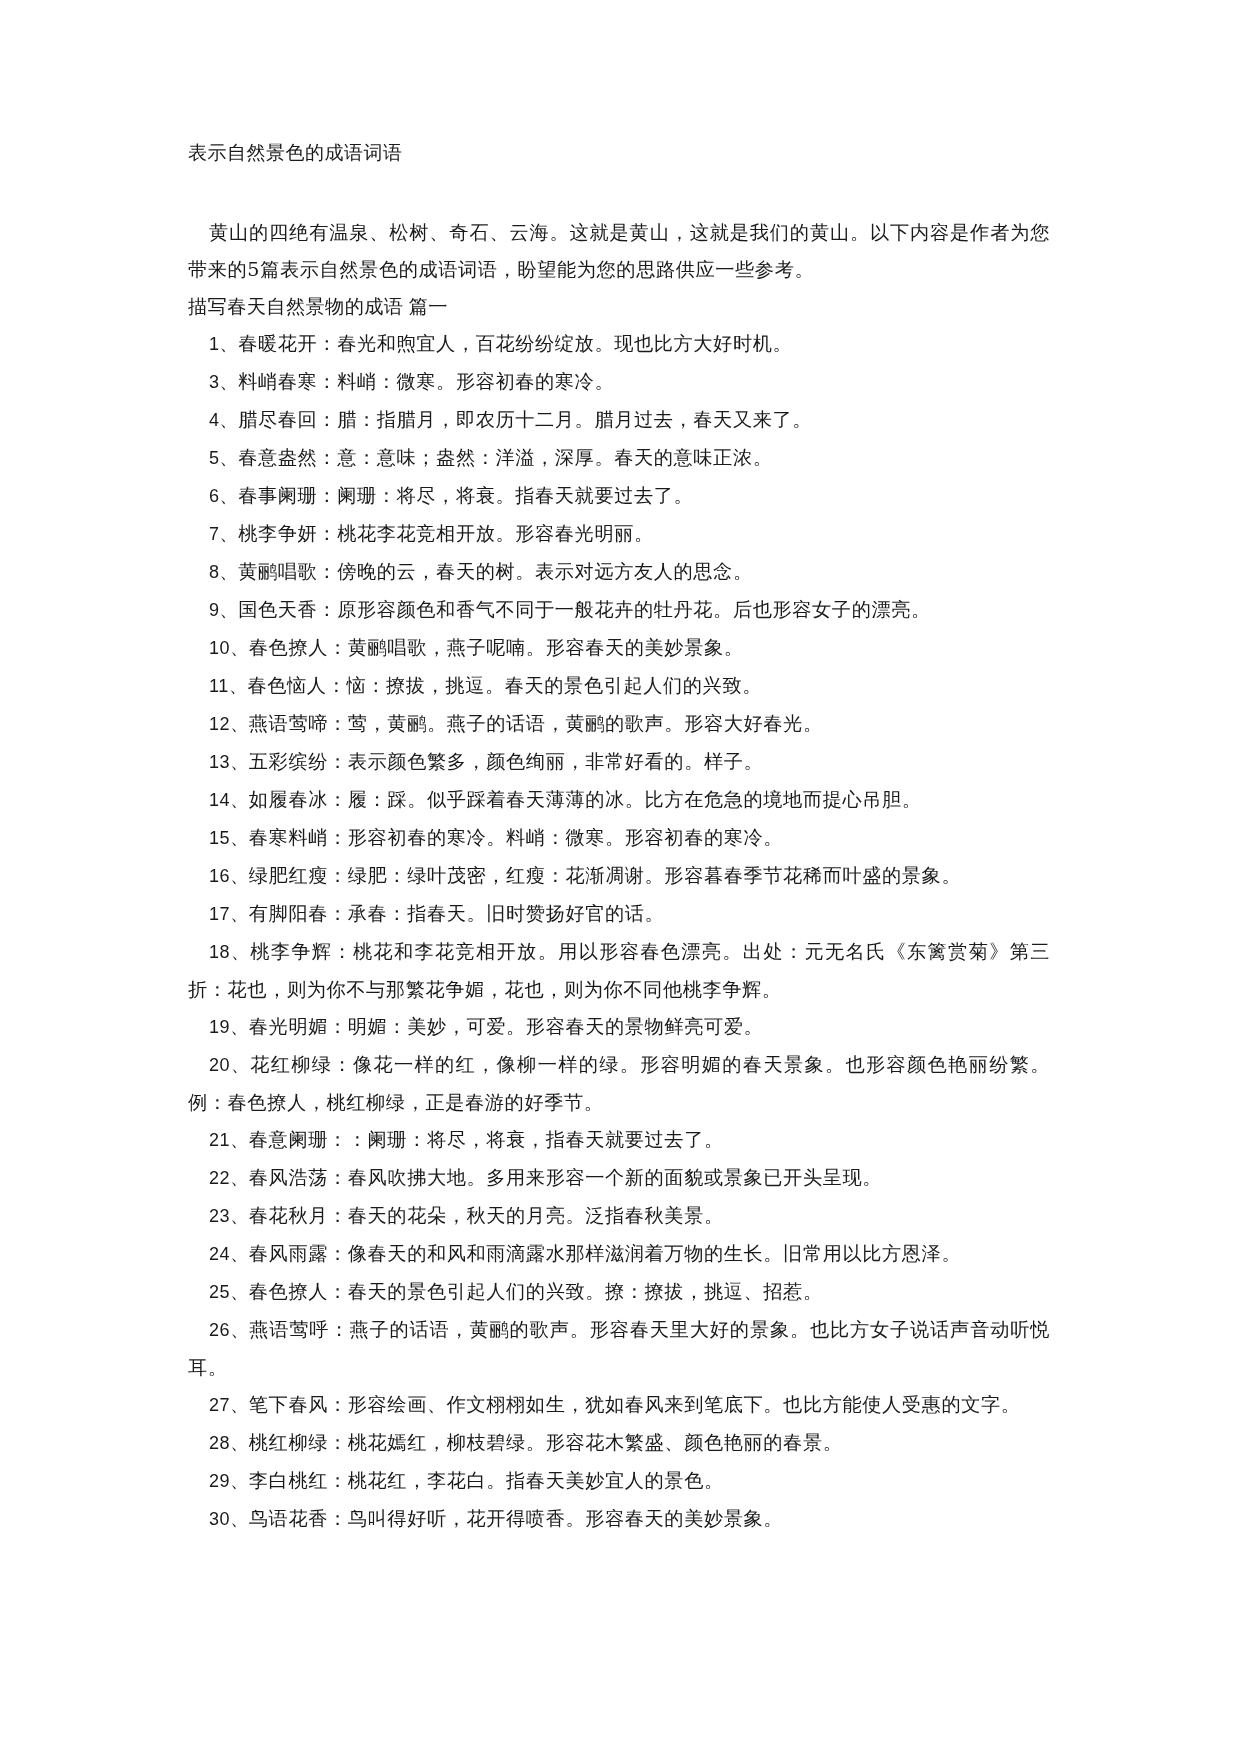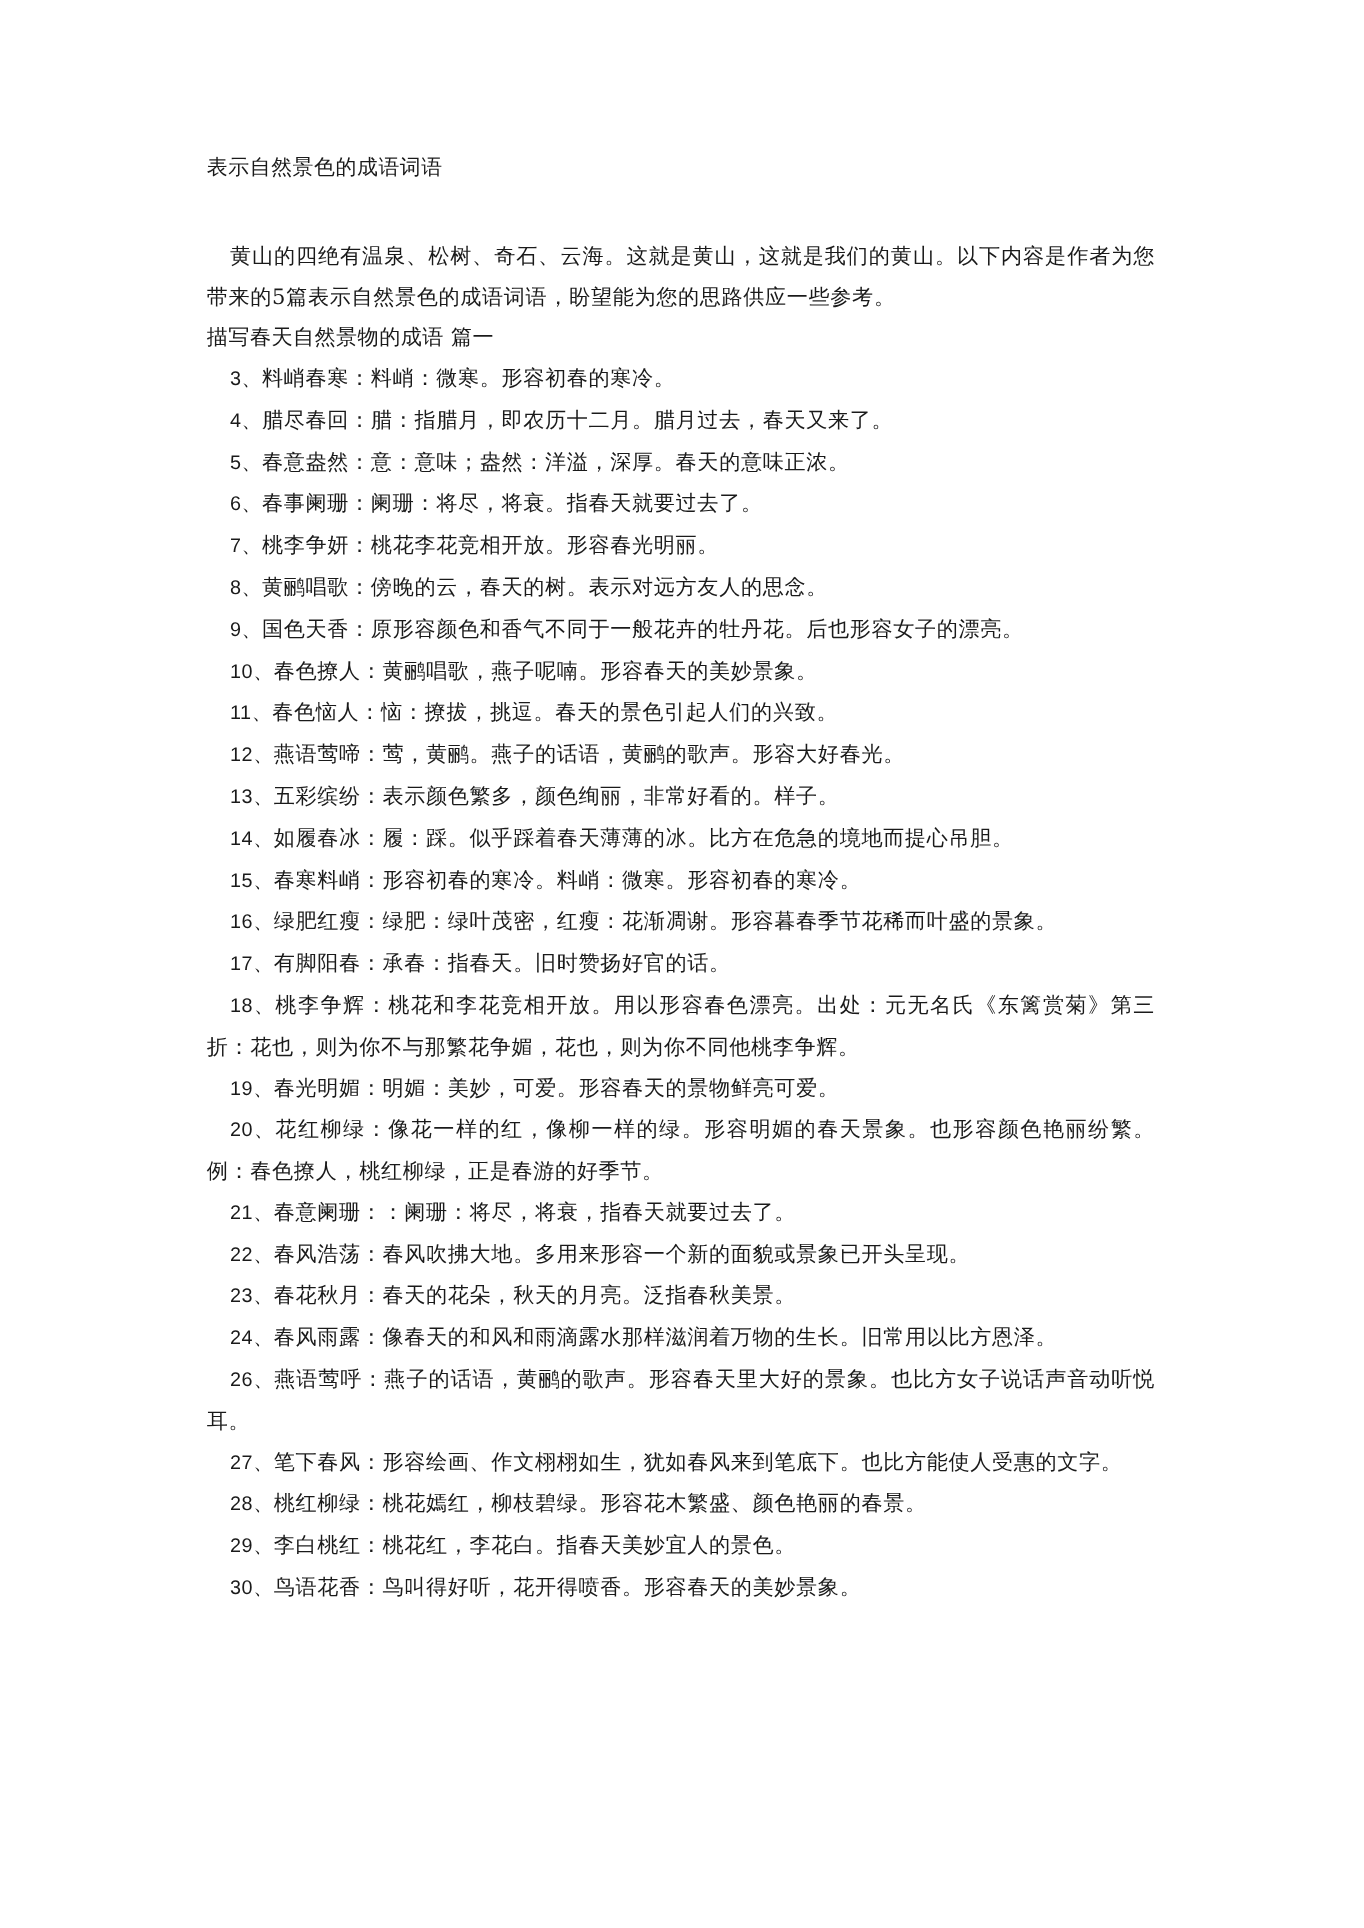--- a/index.html
+++ b/index.html
@@ -3,33 +3,34 @@
 <meta charset="utf-8">
 <style>
   html, body { margin: 0; padding: 0; background: #ffffff; }
   body { width: 1240px; height: 1753px; position: relative; overflow: hidden;
          font-family: "DejaVu Serif", "Liberation Serif", serif; color: #1a1a1a; }
   .page { position: absolute; left: 188px; top: 0; width: 862px; }
   .title { position: absolute; left: 0; width: 862px; top: 138px; text-align: left;
            font-size: 19px; line-height: 28px; letter-spacing: 0.5px; }
   .body { position: absolute; left: 0; top: 214px; width: 862px; font-size: 19.2px; line-height: 37px; }
   .para { margin: 0; text-indent: 21px; letter-spacing: 0.6px; text-align: justify; }
-  .heading { margin: 0; letter-spacing: 0.4px; }
+  .heading { margin: 0; letter-spacing: 0.4px; font-family: Liberation Serif, serif; }
   .item { margin: 0; text-indent: 21px; letter-spacing: 0.6px; text-align: justify; }
   .num { font-family: "Liberation Sans", sans-serif; font-size: 18px; }
 </style>
 </head>
 <body>
 
 <div class="page">
   <div class="title">表示自然景色的成语词语</div>
   <div class="body">
     <p class="para">黄山的四绝有温泉、松树、奇石、云海。这就是黄山，这就是我们的黄山。以下内容是作者为您带来的5篇表示自然景色的成语词语，盼望能为您的思路供应一些参考。</p>
     <p class="heading">描写春天自然景物的成语  篇一</p>
     <div id="items">
+        <p class="item"><span class="num">1、</span><span>春暖花开：春光和煦宜人，百花纷纷绽放。现也比方大好时机。</span></p>
         <p class="item"><span class="num">3、</span><span>料峭春寒：料峭：微寒。形容初春的寒冷。</span></p>
         <p class="item"><span class="num">4、</span><span>腊尽春回：腊：指腊月，即农历十二月。腊月过去，春天又来了。</span></p>
         <p class="item"><span class="num">5、</span><span>春意盎然：意：意味；盎然：洋溢，深厚。春天的意味正浓。</span></p>
         <p class="item"><span class="num">6、</span><span>春事阑珊：阑珊：将尽，将衰。指春天就要过去了。</span></p>
         <p class="item"><span class="num">7、</span><span>桃李争妍：桃花李花竞相开放。形容春光明丽。</span></p>
         <p class="item"><span class="num">8、</span><span>黄鹂唱歌：傍晚的云，春天的树。表示对远方友人的思念。</span></p>
         <p class="item"><span class="num">9、</span><span>国色天香：原形容颜色和香气不同于一般花卉的牡丹花。后也形容女子的漂亮。</span></p>
         <p class="item"><span class="num">10、</span><span>春色撩人：黄鹂唱歌，燕子呢喃。形容春天的美妙景象。</span></p>
         <p class="item"><span class="num">11、</span><span>春色恼人：恼：撩拔，挑逗。春天的景色引起人们的兴致。</span></p>
         <p class="item"><span class="num">12、</span><span>燕语莺啼：莺，黄鹂。燕子的话语，黄鹂的歌声。形容大好春光。</span></p>
@@ -38,20 +39,21 @@
         <p class="item"><span class="num">15、</span><span>春寒料峭：形容初春的寒冷。料峭：微寒。形容初春的寒冷。</span></p>
         <p class="item"><span class="num">16、</span><span>绿肥红瘦：绿肥：绿叶茂密，红瘦：花渐凋谢。形容暮春季节花稀而叶盛的景象。</span></p>
         <p class="item"><span class="num">17、</span><span>有脚阳春：承春：指春天。旧时赞扬好官的话。</span></p>
         <p class="item"><span class="num">18、</span><span>桃李争辉：桃花和李花竞相开放。用以形容春色漂亮。出处：元无名氏《东篱赏菊》第三折：花也，则为你不与那繁花争媚，花也，则为你不同他桃李争辉。</span></p>
         <p class="item"><span class="num">19、</span><span>春光明媚：明媚：美妙，可爱。形容春天的景物鲜亮可爱。</span></p>
         <p class="item"><span class="num">20、</span><span>花红柳绿：像花一样的红，像柳一样的绿。形容明媚的春天景象。也形容颜色艳丽纷繁。例：春色撩人，桃红柳绿，正是春游的好季节。</span></p>
         <p class="item"><span class="num">21、</span><span>春意阑珊：：阑珊：将尽，将衰，指春天就要过去了。</span></p>
         <p class="item"><span class="num">22、</span><span>春风浩荡：春风吹拂大地。多用来形容一个新的面貌或景象已开头呈现。</span></p>
         <p class="item"><span class="num">23、</span><span>春花秋月：春天的花朵，秋天的月亮。泛指春秋美景。</span></p>
         <p class="item"><span class="num">24、</span><span>春风雨露：像春天的和风和雨滴露水那样滋润着万物的生长。旧常用以比方恩泽。</span></p>
+        <p class="item"><span class="num">25、</span><span>春色撩人：春天的景色引起人们的兴致。撩：撩拔，挑逗、招惹。</span></p>
         <p class="item"><span class="num">26、</span><span>燕语莺呼：燕子的话语，黄鹂的歌声。形容春天里大好的景象。也比方女子说话声音动听悦耳。</span></p>
         <p class="item"><span class="num">27、</span><span>笔下春风：形容绘画、作文栩栩如生，犹如春风来到笔底下。也比方能使人受惠的文字。</span></p>
         <p class="item"><span class="num">28、</span><span>桃红柳绿：桃花嫣红，柳枝碧绿。形容花木繁盛、颜色艳丽的春景。</span></p>
         <p class="item"><span class="num">29、</span><span>李白桃红：桃花红，李花白。指春天美妙宜人的景色。</span></p>
         <p class="item"><span class="num">30、</span><span>鸟语花香：鸟叫得好听，花开得喷香。形容春天的美妙景象。</span></p>
       </div>
   </div>
 </div>
 
 </body></html>

